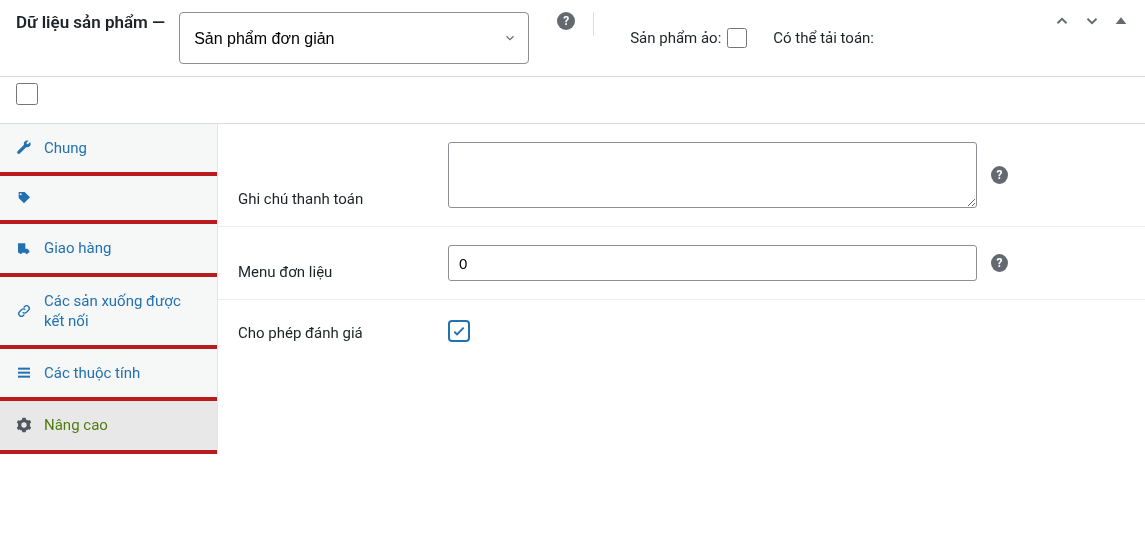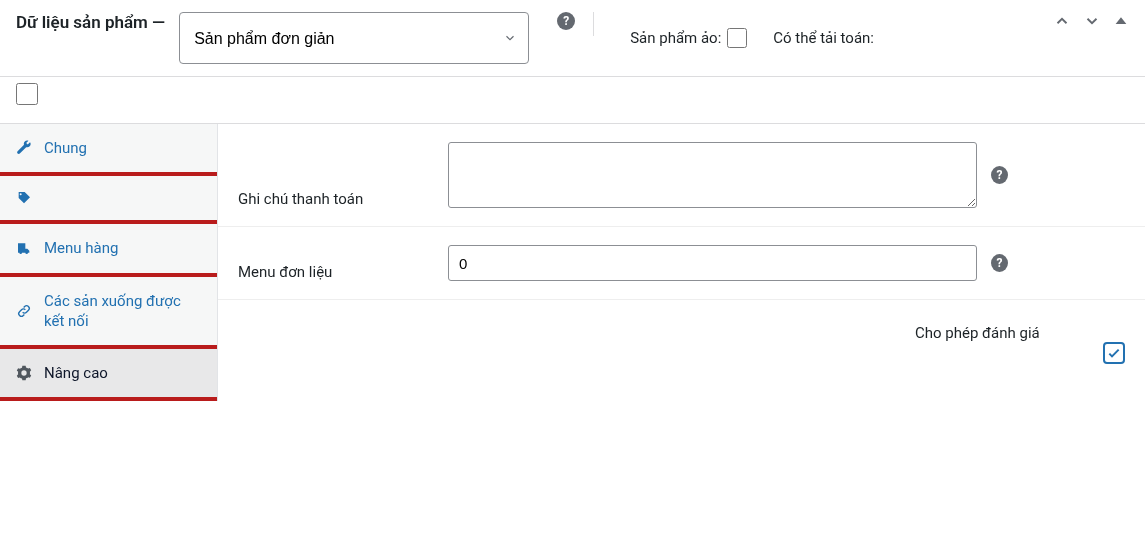--- a/index.html
+++ b/index.html
@@ -58,32 +58,32 @@
     }
     .tab {
       display: flex; align-items: center; gap: 10px;
       padding: 14px 16px;
       color: #2271b1;
       border-bottom: 4px solid #b91c1c;
       cursor: pointer;
       font-size: 15px;
       line-height: 1.35;
     }
-    .tab.active { background: #e8e8e9; color: #0f172a; }
+    .tab.active { background: #e8e8e9; color: #4d7c0f; }
     .tab .tab-icon { width: 18px; flex-shrink: 0; color: #2271b1; display: inline-flex; }
     .tab.active .tab-icon { color: #50575e; }
     .tab-label { flex: 1; }
     
     .content { flex: 1; padding: 0; }
     .form-row {
       display: flex; align-items: flex-end;
       padding: 18px 20px;
       border-bottom: 1px solid #eee;
     }
-    .form-row:last-child { border-bottom: none; flex-direction: column; }
+    .form-row:last-child { border-bottom: none; }
     .form-label { width: 210px; padding-top: 6px; font-size: 15px; color: #1d2327; }
     .form-field { flex: 1; display: flex; align-items: center; gap: 14px; max-width: 560px; }
     textarea.txt {
       width: 100%; height: 66px;
       border: 1px solid #8c8f94; border-radius: 3px;
       padding: 6px 8px; font-family: inherit; font-size: 15px;
       resize: both;
     }
     input.num {
       width: 100%; height: 36px;
@@ -163,29 +163,39 @@
             <path d="M21 11l-8-8H4v9l8 8 9-9zM7 8a1.5 1.5 0 110-3 1.5 1.5 0 010 3z" fill="currentColor"></path>
           </svg>
       </span>
     </div>
     <div class="tab">
       <span class="tab-icon">
         <svg width="16" height="16" viewBox="0 0 24 24">
             <path d="M3 5h11v8h3l3 3v3h-2a2 2 0 11-4 0H9a2 2 0 11-4 0H3V5z" fill="currentColor"></path>
           </svg>
       </span>
-      <span class="tab-label">Menu hàng</span>
+      <span class="tab-label">Giao hàng</span>
     </div>
     <div class="tab">
       <span class="tab-icon">
         <svg width="16" height="16" viewBox="0 0 24 24">
             <path d="M10 14a4 4 0 005.7 0l3-3a4 4 0 00-5.7-5.7l-1.5 1.5M14 10a4 4 0 00-5.7 0l-3 3a4 4 0 005.7 5.7l1.5-1.5" fill="none" stroke="currentColor" stroke-width="2"></path>
           </svg>
       </span>
       <span class="tab-label">Các sản xuống được kết nối</span>
+    </div>
+    <div class="tab">
+      <span class="tab-icon">
+        <svg width="16" height="16" viewBox="0 0 24 24">
+            <rect x="3" y="4" width="18" height="3" fill="currentColor"></rect>
+            <rect x="3" y="10" width="18" height="3" fill="currentColor"></rect>
+            <rect x="3" y="16" width="18" height="3" fill="currentColor"></rect>
+          </svg>
+      </span>
+      <span class="tab-label">Các thuộc tính</span>
     </div>
     <div class="tab active">
       <span class="tab-icon">
         <svg width="16" height="16" viewBox="0 0 24 24">
             <path d="M12 8a4 4 0 100 8 4 4 0 000-8zm9 4c0 .7-.1 1.3-.2 2l2 1.6-2 3.4-2.4-.8c-1 .8-2.1 1.4-3.4 1.7L14.5 23h-5l-.5-2.6c-1.3-.3-2.4-.9-3.4-1.7l-2.4.8-2-3.4L3.2 14c-.1-.7-.2-1.3-.2-2s.1-1.3.2-2L1.2 8.4l2-3.4 2.4.8c1-.8 2.1-1.4 3.4-1.7L9.5 1h5l.5 2.6c1.3.3 2.4.9 3.4 1.7l2.4-.8 2 3.4L20.8 10c.1.7.2 1.3.2 2z" fill="currentColor"></path>
           </svg>
       </span>
       <span class="tab-label">Nâng cao</span>
     </div>
   </div>

